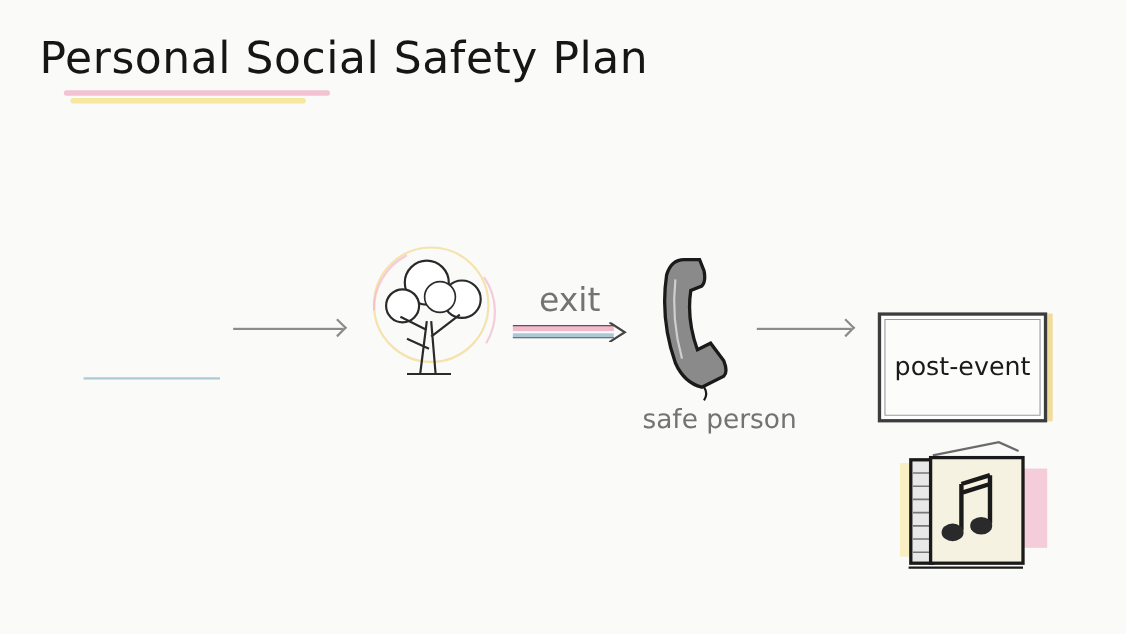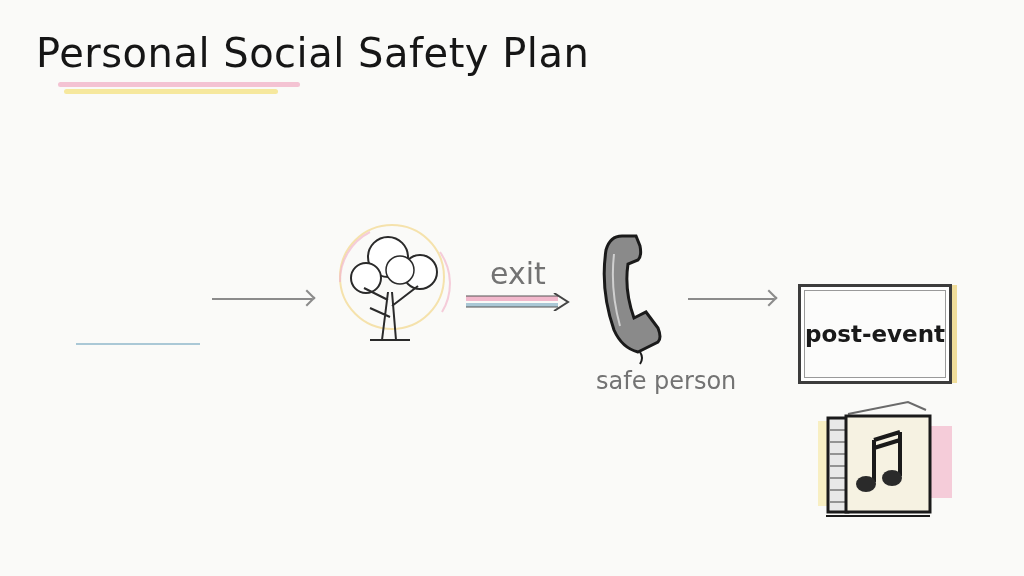--- a/index.html
+++ b/index.html
@@ -38,21 +38,21 @@
     width: 10px; height: 10px; border-top: 2px solid #8b8b8b; border-right: 2px solid #8b8b8b;
     transform: rotate(45deg);
   }
   .exit-arrow { position: absolute; left: 466px; top: 293px; width: 104px; height: 18px; }
   .exit-label { left: 490px; top: 256px; font-size: 30px; }
 
   .box {
     position: absolute; left: 798px; top: 284px; width: 148px; height: 94px;
     border: 3px solid #3c3c3c; background: #fcfcfb;
     box-shadow: 6px 0 0 -1px #f0dd9a, inset 0 0 0 3px #fff, inset 0 0 0 4px #9a9a9a;
-    display: flex; flex-direction: column; align-items: center; justify-content: center; font-weight: bold;
+    display: flex; flex-direction: column; align-items: center; justify-content: center;
   }
   .box span { font-size: 23px; line-height: 30px; color: #1a1a1a; }
   .glyph { position: absolute; }
 </style>
 </head>
 <body>
 
 <div class="canvas">
 
   <div class="title">Personal Social Safety Plan</div>
@@ -82,21 +82,21 @@
     <line x1="0" y1="3" x2="92" y2="3" stroke="#555" stroke-width="1"></line>
     <line x1="0" y1="14" x2="92" y2="14" stroke="#555" stroke-width="1"></line>
     <path d="M88,0 L102,9 L88,18" fill="none" stroke="#444" stroke-width="2"></path>
   </svg>
 
   <svg class="glyph" style="left:600px; top:230px;" width="70" height="135" viewBox="0 0 70 135">
     <path d="M22,6 Q10,6 6,20 Q0,60 14,100 Q22,118 38,122 L58,112 Q62,108 58,98 L46,82 L34,88 Q24,60 28,34 L38,30 Q42,26 40,16 L36,6 Z" fill="#8a8a8a" stroke="#1a1a1a" stroke-width="3"></path>
     <path d="M14,24 Q10,60 20,96" fill="none" stroke="#cfcfcf" stroke-width="2"></path>
     <path d="M40,122 Q44,128 40,134" fill="none" stroke="#1a1a1a" stroke-width="2"></path>
   </svg>
-  <div class="node-label" style="left:596px; top:367px;">safe person</div>
+  <div class="node-label" style="left:584px; top:367px;">safe person</div>
 
   <div class="arrow" style="left:688px; top:298px; width:86px;"></div>
 
   <div class="box">
     <span>post-event</span>
   </div>
 
   <svg class="glyph" style="left:818px; top:396px;" width="140" height="130" viewBox="0 0 140 130">
     <rect x="0" y="25" width="22" height="85" fill="#f5e48e" opacity=".5"></rect>
     <rect x="112" y="30" width="22" height="72" fill="#f2b8cc" opacity=".7"></rect>

